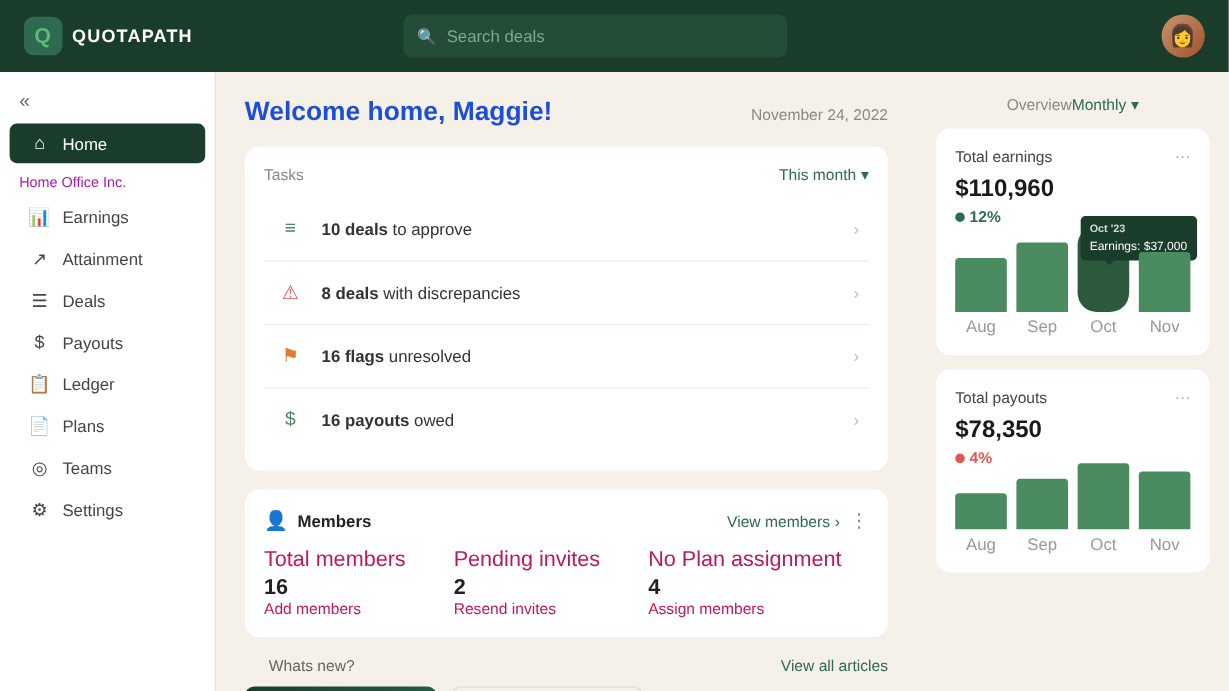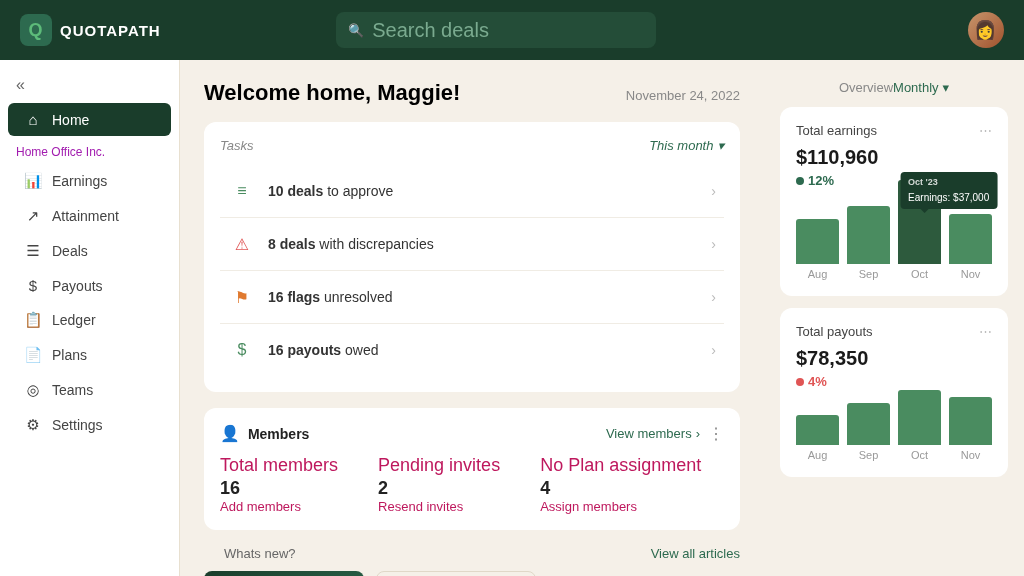--- a/index.html
+++ b/index.html
@@ -46,21 +46,21 @@
       align-items: center;
       padding: 0 12px;
       height: 36px;
       gap: 8px;
     }
     .search-bar input {
       background: transparent;
       border: none;
       outline: none;
       color: #aaccb8;
-      font-size: 20px;
+      font-size: 14px;
       width: 100%;
     }
     .search-bar input::placeholder { color: #7aaa8f; }
     .search-icon-nav { color: #7aaa8f; font-size: 13px; }
     .avatar {
       width: 36px;
       height: 36px;
       border-radius: 50%;
       background: linear-gradient(135deg, #c8956c, #a0522d);
       margin-left: auto;
@@ -124,36 +124,35 @@
       overflow-y: auto;
       padding: 20px 24px;
       background: #f5f0e8;
     }
     .page-header {
       display: flex;
       justify-content: space-between;
       align-items: baseline;
       margin-bottom: 16px;
     }
-    .page-title { font-size: 22px; font-weight: 700; color: #000000; }
+    .page-title { font-size: 22px; font-weight: 700; color: #1d4ed8; }
     .page-date { font-size: 13px; color: #888; }
 
     
     .tasks-section {
       background: white;
       border-radius: 12px;
       padding: 16px;
       margin-bottom: 16px;
     }
     .section-header {
       display: flex;
       justify-content: space-between;
       align-items: center;
       margin-bottom: 12px;
-      font-style: italic;
     }
     .section-label { font-size: 13px; color: #888; font-weight: 500; }
     .section-action { font-size: 13px; color: #2d6a4f; cursor: pointer; font-weight: 500; display: flex; align-items: center; gap: 4px; }
     .task-item {
       display: flex;
       align-items: center;
       padding: 12px 8px;
       border-bottom: 1px solid #f0ece4;
       cursor: pointer;
     }
@@ -263,21 +262,21 @@
     
     .bar-chart { display: flex; align-items: flex-end; gap: 8px; height: 80px; margin-top: 12px; padding-top: 4px; position: relative; }
     .bar-group { display: flex; flex-direction: column; align-items: center; flex: 1; gap: 4px; }
     .bar {
       width: 100%;
       background: #4a8c60;
       border-radius: 3px 3px 0 0;
       position: relative;
     }
     .bar.highlighted { background: #2d5a3d; }
-    .bar-label { font-size: 11px; color: #999; }
+    .bar-label { font-size: 14px; color: #999; }
     .chart-tooltip {
       position: absolute;
       background: #1a3d2b;
       color: white;
       font-size: 10px;
       padding: 4px 8px;
       border-radius: 4px;
       white-space: nowrap;
       top: -8px;
       left: 50%;
@@ -471,21 +470,21 @@
       <div class="bar-chart" id="earnings-chart">
       <div class="bar-group">
             <div class="bar" style="height: 45px;"></div>
             <div class="bar-label">Aug</div>
           </div>
           <div class="bar-group">
             <div class="bar" style="height: 58px;"></div>
             <div class="bar-label">Sep</div>
           </div>
           <div class="bar-group">
-            <div class="bar highlighted" style="height: 84px;">
+            <div class="bar highlighted" style="height: 72px; border-radius: 16px;">
               <div class="chart-tooltip">
                 <div class="tooltip-title">Oct '23</div>
                 <div>Earnings: $37,000</div>
               </div>
             </div>
             <div class="bar-label">Oct</div>
           </div>
           <div class="bar-group">
             <div class="bar" style="height: 50px;"></div>
             <div class="bar-label">Nov</div>

